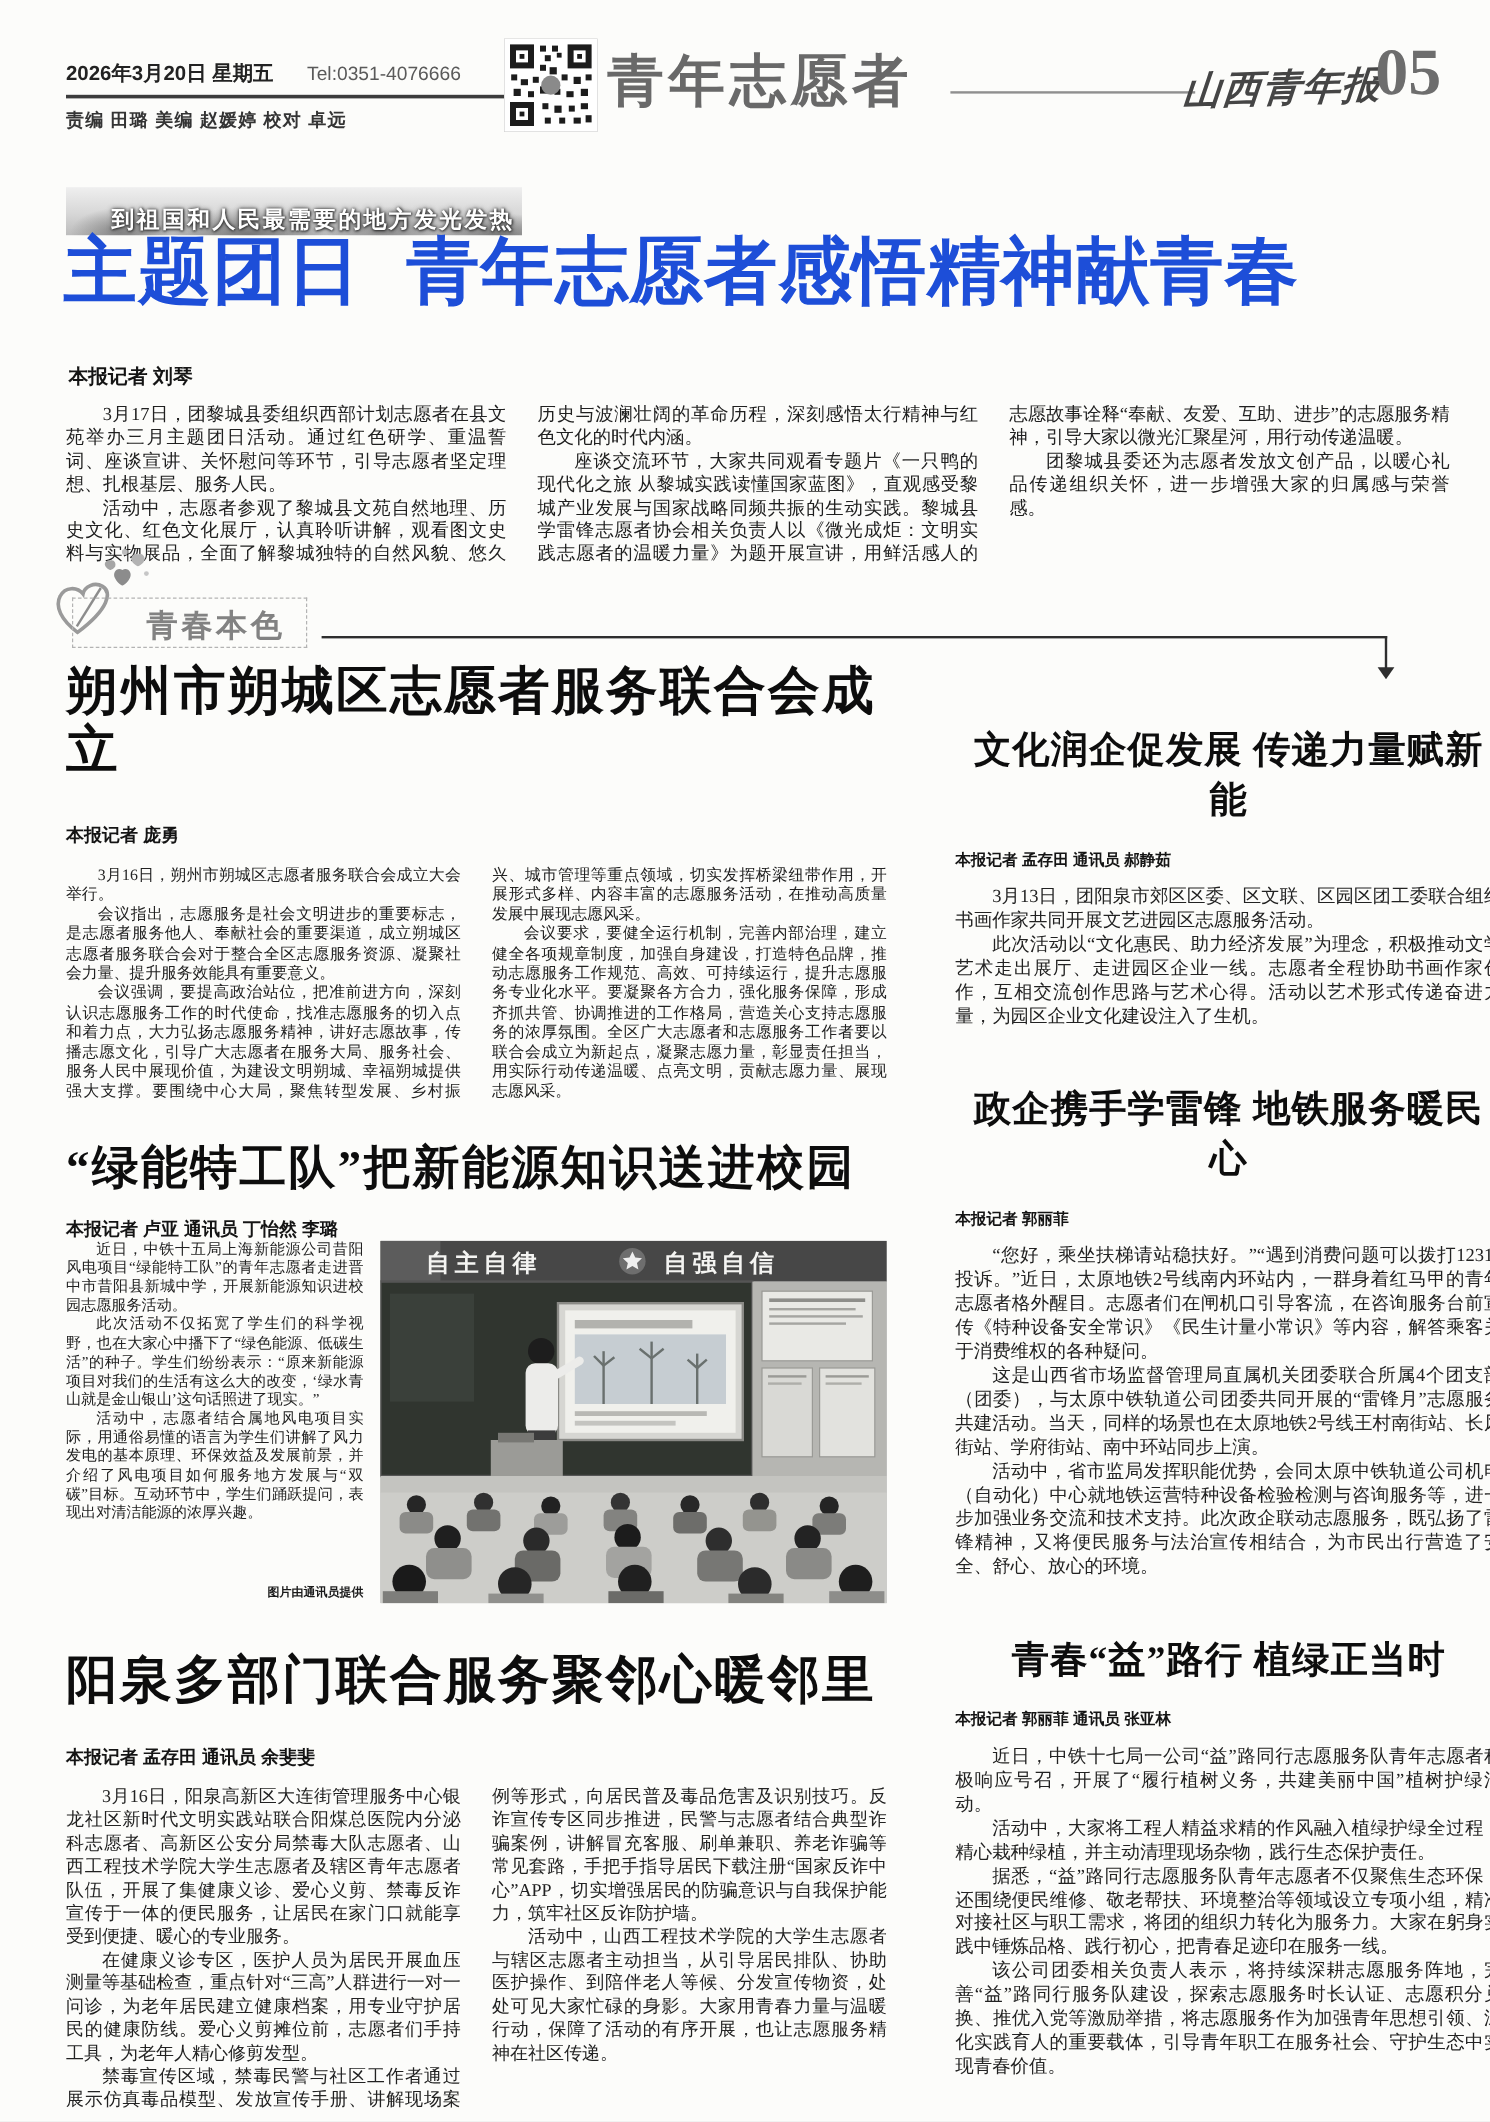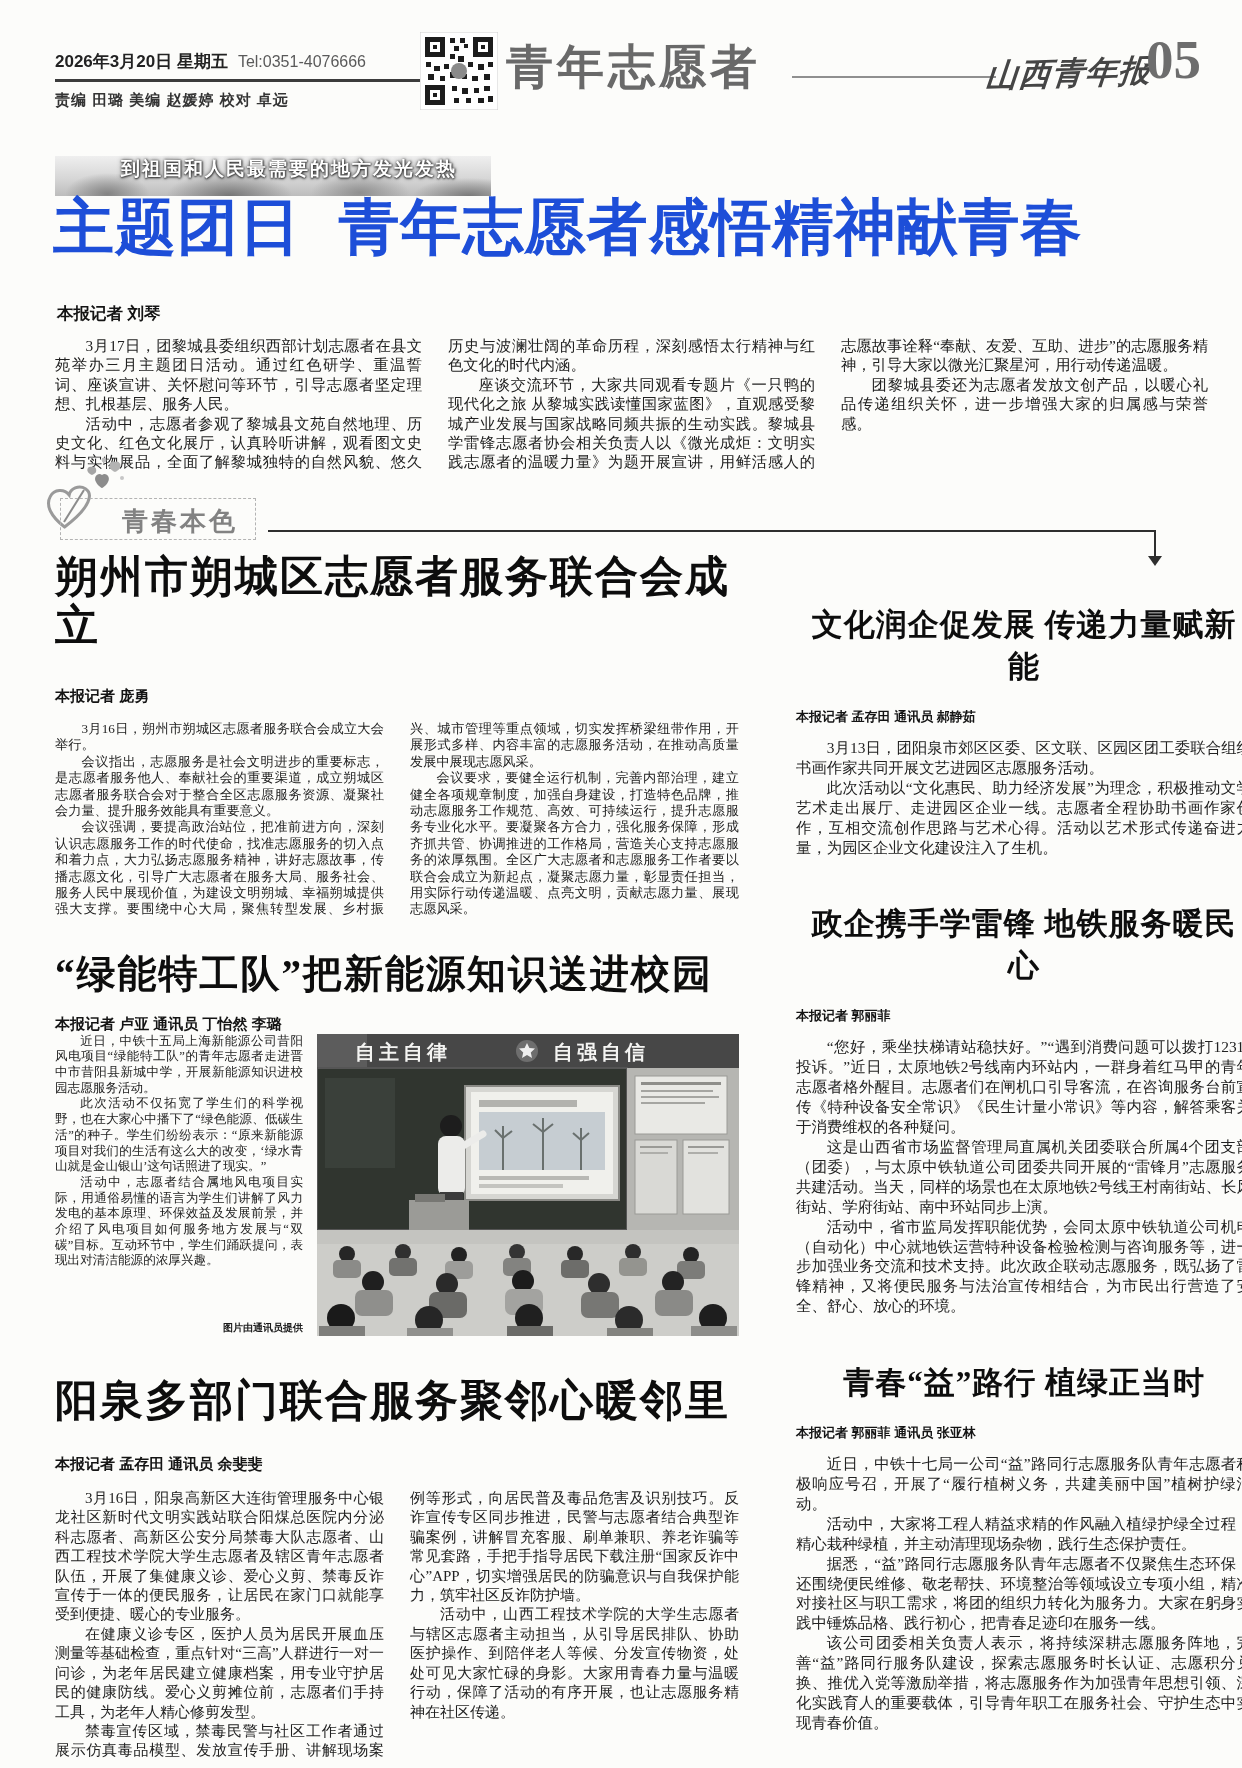--- a/index.html
+++ b/index.html
@@ -6,39 +6,39 @@
   html,body { background:#e9e9e9; }
   .page {
     position:relative; width:1242px; height:1768px; margin:0 auto;
     background:#fcfcfa; overflow:hidden; color:#1b1b1b;
     font-family:"Liberation Serif","DejaVu Serif",serif;
   }
   .sans { font-family:"Liberation Sans","DejaVu Sans",sans-serif; }
 
   
   .hdr-date { position:absolute; left:55px; top:50px; font-family:"Liberation Sans",sans-serif; font-weight:bold; font-size:17px; color:#222; }
-  .hdr-tel  { font-weight:normal; color:#5a5a5a; margin-left:10px; font-size:16px; }
+  .hdr-tel  { font-weight:normal; color:#5a5a5a; margin-left:28px; font-size:16px; }
   .hdr-rule { position:absolute; left:55px; top:79px; width:407px; height:3px; background:#3c3c3c; }
   .hdr-editors { position:absolute; left:55px; top:91px; font-family:"Liberation Sans",sans-serif; font-weight:bold; font-size:15px; color:#343434; letter-spacing:1px; }
   .qr { position:absolute; left:420px; top:32px; width:78px; height:78px; }
   .sec-title { position:absolute; left:506px; top:36px; font-family:"Liberation Sans",sans-serif; font-weight:bold; font-size:47px; color:#696969; letter-spacing:4px; }
   .title-rule { position:absolute; left:792px; top:76px; width:204px; height:2px; background:#8f8f8f; }
   .masthead { position:absolute; left:986px; top:52px; font-family:"DejaVu Serif",serif; font-style:italic; font-weight:bold; font-size:32px; color:#454545; transform:skewX(-7deg) rotate(-2deg); letter-spacing:1px; }
   .pagenum { position:absolute; left:1146px; top:28px; font-family:"Liberation Serif",serif; font-weight:bold; font-size:55px; color:#6d6d6d; }
 
   
   .kicker {
-    position:absolute; left:55px; top:156px; width:436px; height:40px;
+    position:absolute; left:55px; top:156px; width:380px; height:40px;
     background:
       radial-gradient(60px 30px at 12% 95%, rgba(120,120,120,.85), rgba(120,120,120,0) 70%),
       radial-gradient(90px 34px at 40% 100%, rgba(100,100,100,.8), rgba(100,100,100,0) 70%),
       radial-gradient(70px 30px at 70% 92%, rgba(130,130,130,.8), rgba(130,130,130,0) 70%),
       radial-gradient(80px 26px at 95% 100%, rgba(110,110,110,.85), rgba(110,110,110,0) 70%),
       linear-gradient(180deg,#efefef 0%,#d7d7d7 55%,#bcbcbc 100%);
-    display:flex; align-items:flex-start; justify-content:center;padding-left:32px;
+    display:flex; align-items:flex-end; justify-content:center;padding-left:32px;
   }
   .kicker span {
     font-family:"Liberation Sans",sans-serif; font-weight:bold; font-size:19px; letter-spacing:2px;
     color:#ffffff; text-shadow:0 1px 2px rgba(45,45,45,.95), 0 0 4px rgba(70,70,70,.9), 1px 0 2px rgba(45,45,45,.8);
   }
 
   
   .lead-headline { position:absolute; left:53px; top:198px; width:1160px; font-weight:900; font-size:61px; line-height:1.1; letter-spacing:1px; color:#1d4ed8;font-family:Liberation Mono, monospace; }
   .lead-byline { position:absolute; left:57px; top:303px; font-family:"Liberation Sans",sans-serif; font-weight:bold; font-size:16.5px; color:#141414; }
   .lead-body { position:absolute; left:55px; top:336px; width:1153px; column-count:3; column-gap:26px; font-size:15.3px; line-height:19.4px; text-align:justify; color:#202020; }

